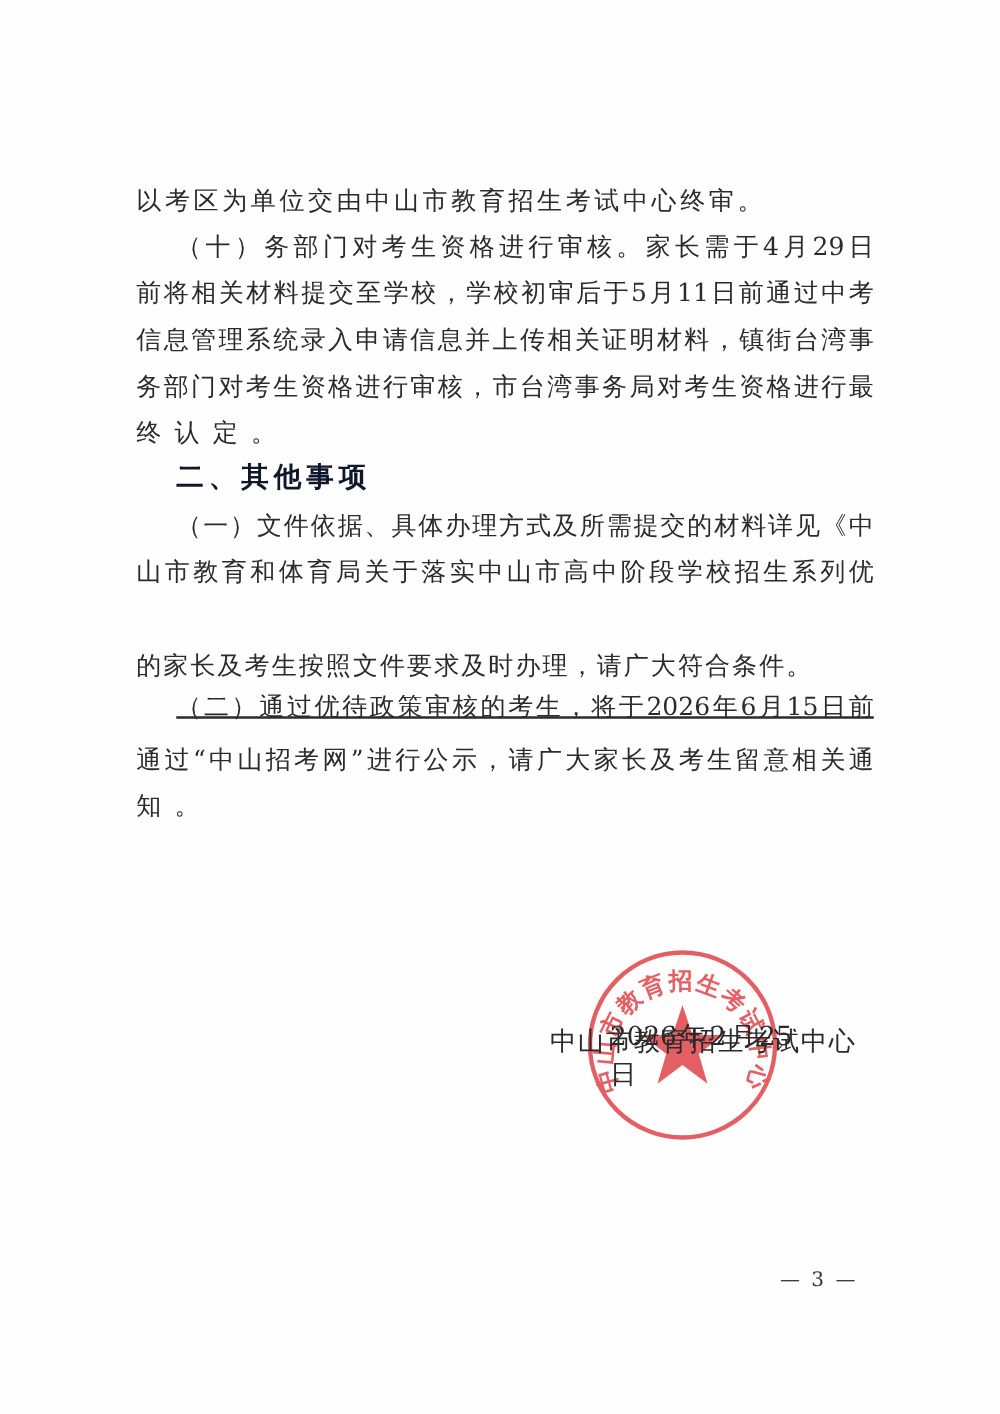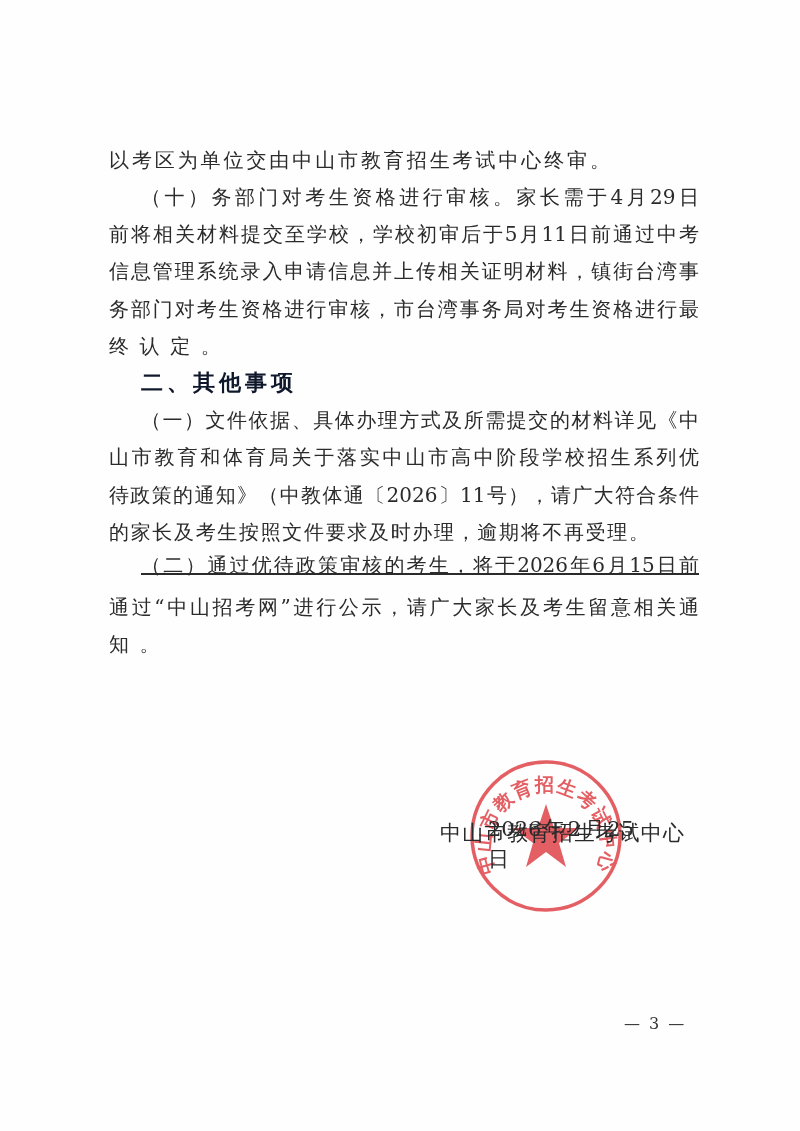--- a/index.html
+++ b/index.html
@@ -101,22 +101,21 @@
   <div class="line indent justify" style="top:182px;">（十）务部门对考生资格进行审核。家长需于4月29日</div>
   <div class="line justify" style="top:219px;">前将相关材料提交至学校，学校初审后于5月11日前通过中考</div>
   <div class="line justify" style="top:294px;">务部门对考生资格进行审核，市台湾事务局对考生资格进行最</div>
   <div class="line justify" style="top:256px;">信息管理系统录入申请信息并上传相关证明材料，镇街台湾事</div>
   <div class="line" style="top:331px;">终认定。</div>
 
   <div class="heading" style="top:368px;">二、其他事项</div>
 
   <div class="line justify" style="top:442px;">山市教育和体育局关于落实中山市高中阶段学校招生系列优</div>
   <div class="line indent justify" style="top:405px;">（一）文件依据、具体办理方式及所需提交的材料详见《中</div>
-  <div class="line justify" style="top:480px;">待政策的通知》（中教体通〔2026〕11号），请广大符合条件</div>
-  <div class="line justify" style="top:517px;width:540px;">的家长及考生按照文件要求及时办理，逾期将不再受理。</div>
+  <div class="line justify" style="top:517px;width:540px;">的家长及考生按照文件要求及时办理，请广大符合条件。</div>
   <div class="line indent justify" style="top:550px;text-decoration:underline;">（二）通过优待政策审核的考生，将于2026年6月15日前</div>
   <div class="line justify" style="top:592px;">通过“中山招考网”进行公示，请广大家长及考生留意相关通</div>
   <div class="line" style="top:629px;">知。</div>
 
   <svg class="seal" viewBox="0 0 156 156">
     <defs>
       <path id="sealArc" d="M 30 118 A 56 56 0 1 1 126 118" fill="none"></path>
     </defs>
     <circle cx="78" cy="78" r="74" fill="none" stroke="#e0444a" stroke-width="3.5"></circle>
     <text font-size="19" fill="#e0444a" font-family="DejaVu Sans, sans-serif" font-weight="bold" letter-spacing="1.5">

